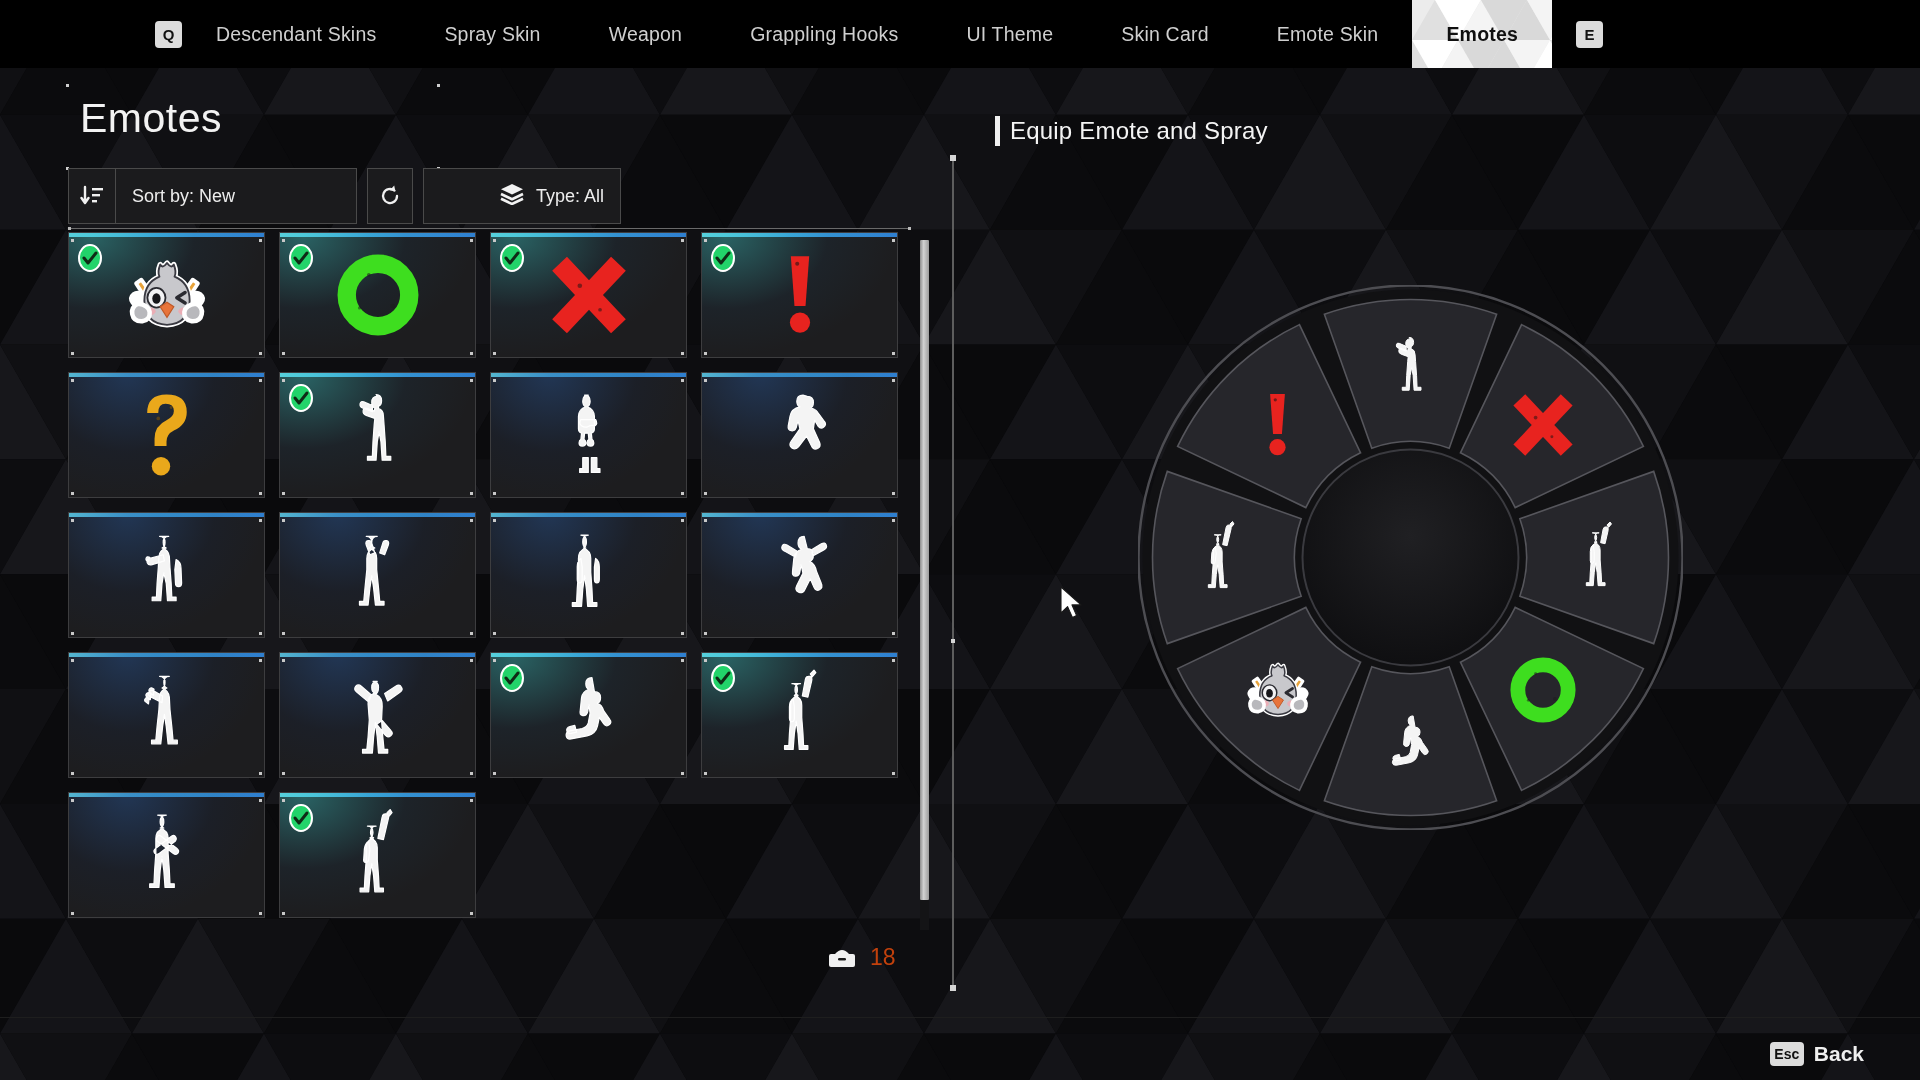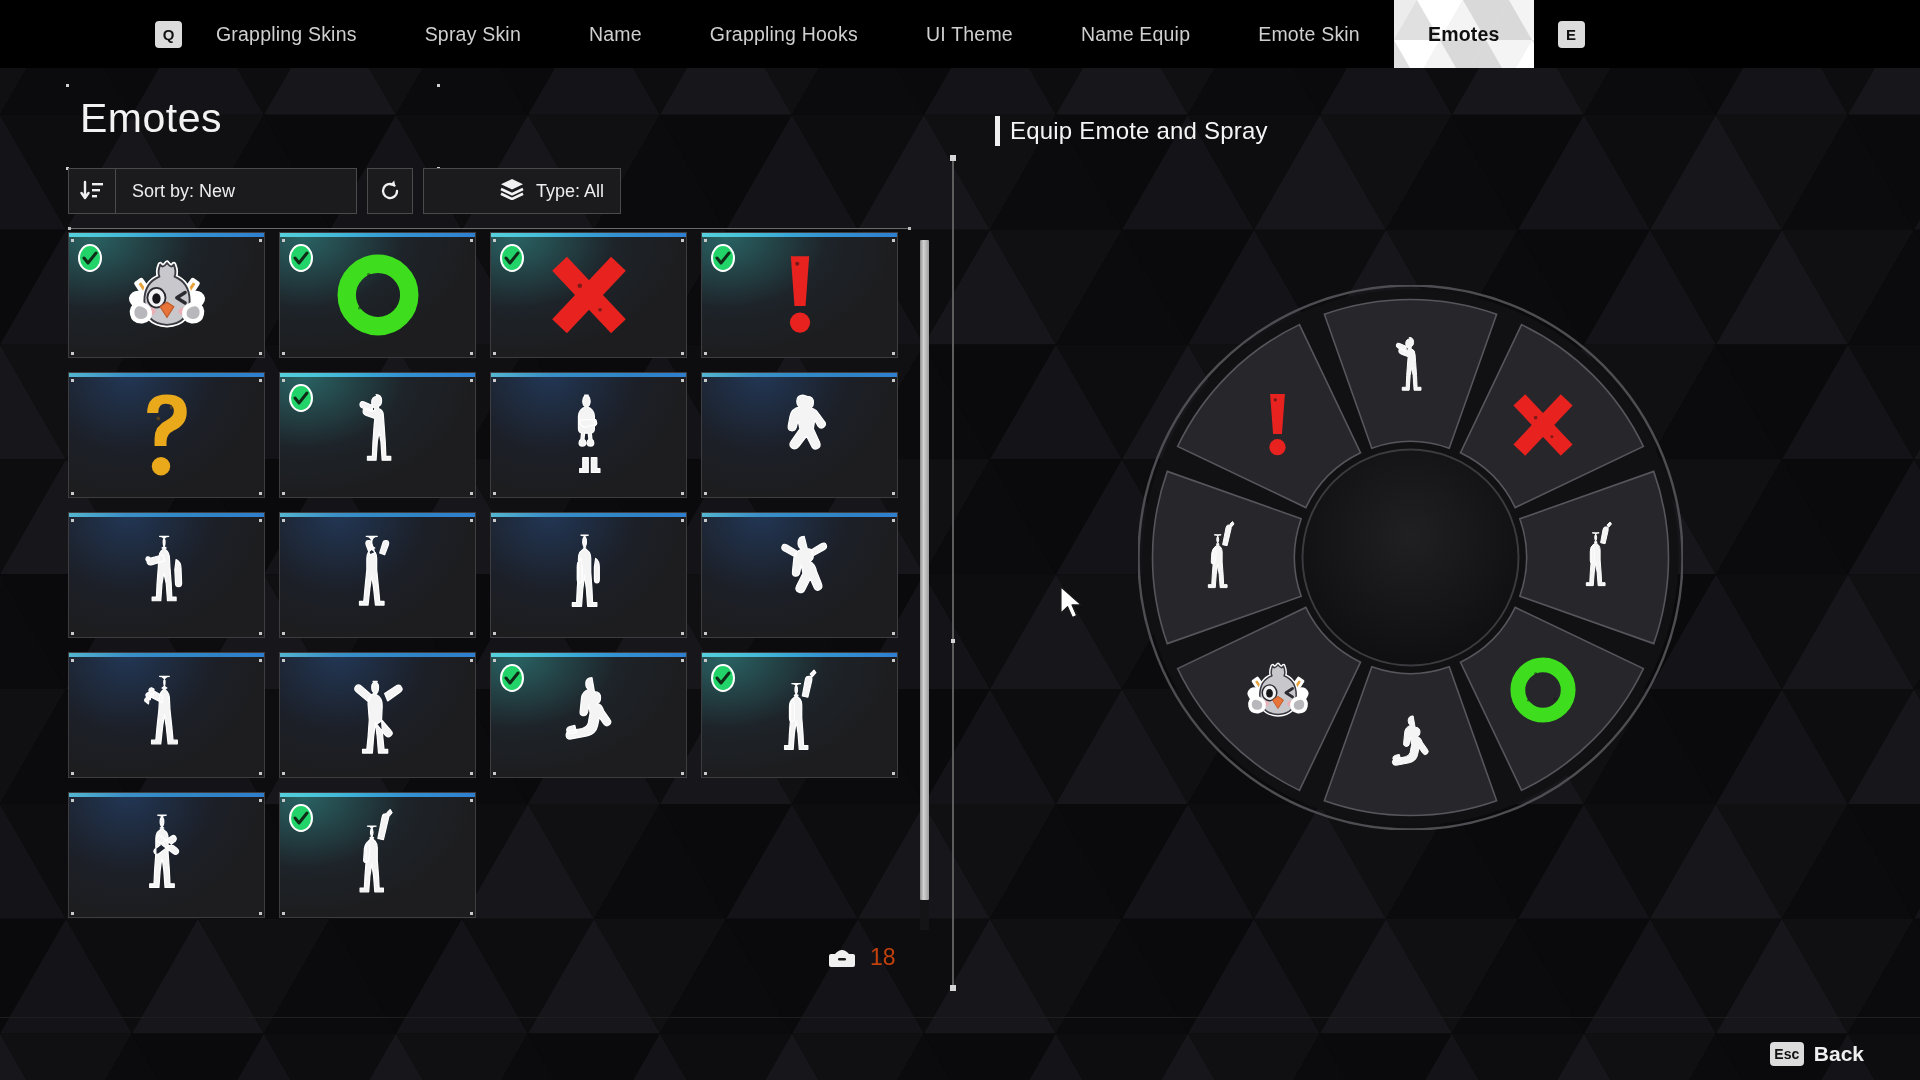--- a/index.html
+++ b/index.html
@@ -33,21 +33,21 @@
 
   
   .page-title { position:absolute; left:80px; top:95px; font-size:41px;
     color:#f2f2f2; letter-spacing:.5px; z-index:10; }
   .title-dots { position:absolute; left:66px; top:84px; width:374px; height:86px; z-index:10; }
   .title-dots i { position:absolute; width:3px; height:3px; background:#cfcfcf; }
   .title-dots i.tl{left:0;top:0;} .title-dots i.tr{right:0;top:0;}
   .title-dots i.bl{left:0;bottom:0;} .title-dots i.br{right:0;bottom:0;}
 
   .filterbar { position:absolute; left:68px; top:168px; display:flex;
-    align-items:stretch; height:46px; z-index:10; gap:10px; }
+    align-items:stretch; height:56px; z-index:10; gap:10px; }
   .fgroup { display:flex; align-items:stretch; border:1px solid #4a4a4a;
     background:#1b1b1d; }
   .fbtn-icon { width:47px; display:flex; align-items:center; justify-content:center;
     border-right:1px solid #4a4a4a; }
   .fbtn-text { display:flex; align-items:center; padding:0 16px;
     font-size:18px; color:#ededed; min-width:240px; }
   .fgroup.refresh { width:46px; justify-content:center; align-items:center; }
   .fgroup.type .fbtn-text { min-width:196px; gap:12px;justify-content:flex-end; }
 
   
@@ -530,36 +530,36 @@
           <polygon points="1980,1263.24 2046,1148.4 2112,1263.24" fill="#17171b"></polygon>
           <polygon points="2046,1148.4 2178,1148.4 2112,1263.24" fill="#101013"></polygon>
         </g>
     </svg>
   </div>
 
   <div class="topnav">
     <div class="nav-key nav-left-key">Q</div>
     <div class="nav-items" id="nav-items">
         <div class="nav-item">
-          <span class="nav-label">Grappling Skins</span>
+          <span class="nav-label">Descendant Skins</span>
         </div>
         <div class="nav-item">
           <span class="nav-label">Spray Skin</span>
         </div>
         <div class="nav-item">
-          <span class="nav-label">Name</span>
+          <span class="nav-label">Weapon</span>
         </div>
         <div class="nav-item">
           <span class="nav-label">Grappling Hooks</span>
         </div>
         <div class="nav-item">
           <span class="nav-label">UI Theme</span>
         </div>
         <div class="nav-item">
-          <span class="nav-label">Name Equip</span>
+          <span class="nav-label">Skin Card</span>
         </div>
         <div class="nav-item">
           <span class="nav-label">Emote Skin</span>
         </div>
         <div class="nav-item active">
           <div class="nav-hl"><svg width="160" height="68" viewBox="0 0 160 68" preserveAspectRatio="none">
               <rect width="160" height="68" fill="#e8e8e8"></rect>
               <polygon points="-23,0 0,-40.02 23,0" fill="#ffffff"></polygon>
               <polygon points="0,-40.02 46,-40.02 23,0" fill="#e0e0e0"></polygon>
               <polygon points="23,0 46,-40.02 69,0" fill="#ececec"></polygon>

